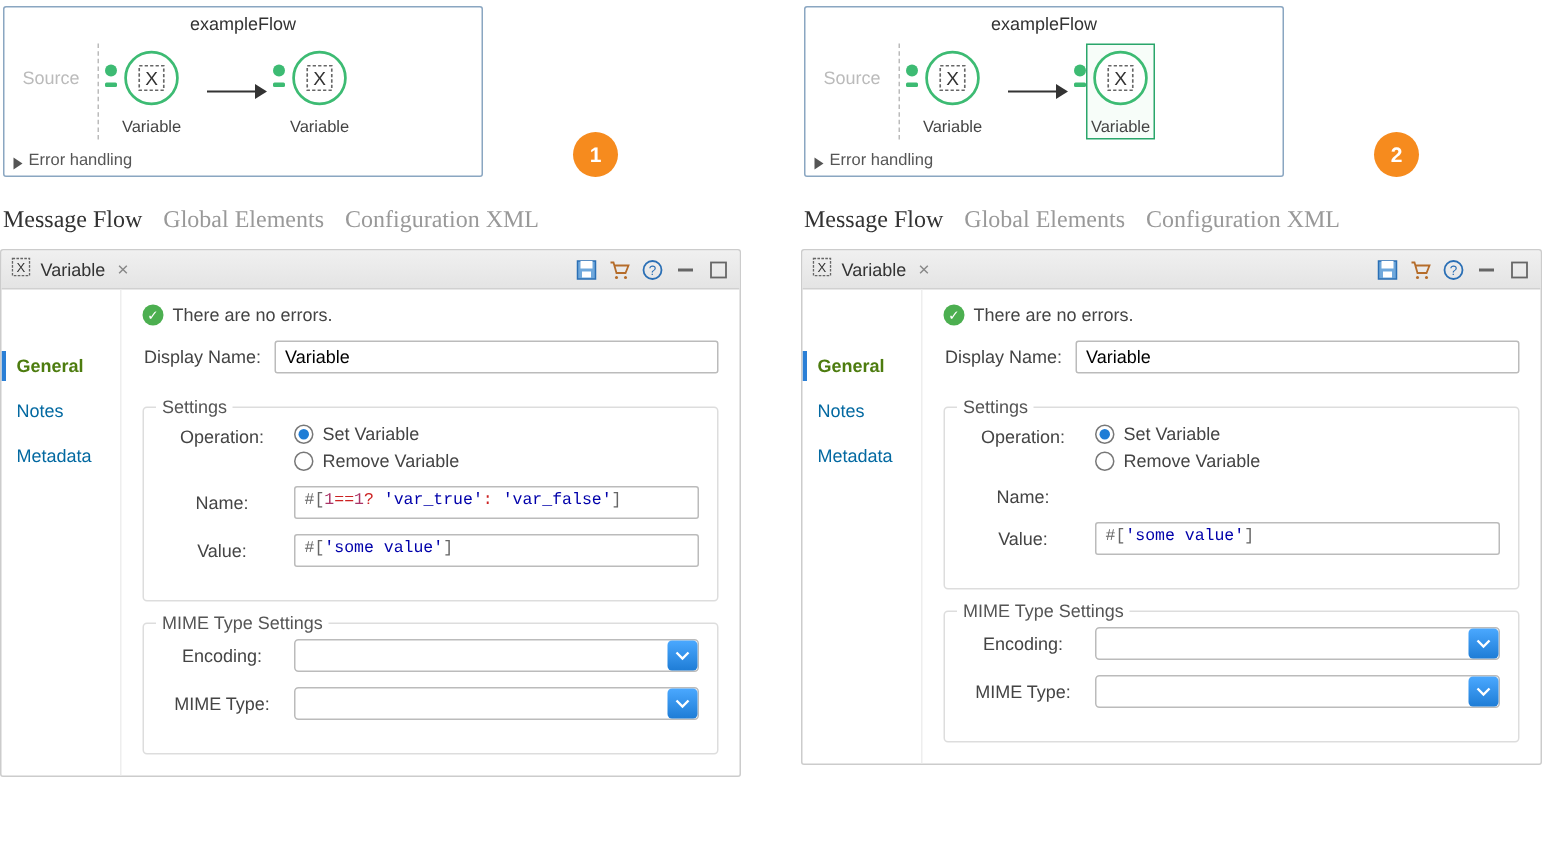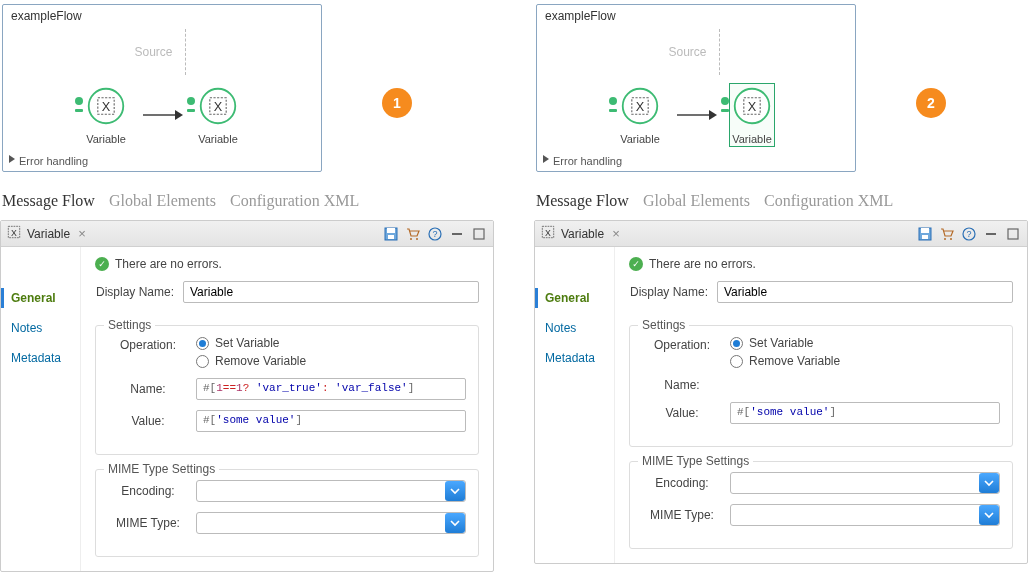--- a/index.html
+++ b/index.html
@@ -21,27 +21,26 @@
     border-radius: 2px;
     background: #fff;
     margin: 0 0 0 2px;
     width: 320px;
     padding-bottom: 2px;
   }
   .flow-title {
     font-size: 12px;
     padding: 4px 8px 6px 8px;
     color: #333;
+    text-align: center;
   }
   .flow-body {
     display: flex;
-    align-items: center;
     padding: 0 12px 4px 12px;
     gap: 8px;
-    flex-direction: column;
   }
   .source-col {
     display: flex;
     flex-direction: column;
     align-items: center;
     gap: 6px;
     border-right: 1px dashed #bbb;
     padding-right: 12px;
     margin-right: 4px;
   }
@@ -94,21 +93,21 @@
     border-radius: 1px;
   }
   .node-svg { width: 40px; height: 40px; }
   .node-label { font-size: 11px; color: #444; }
   .arrow { display: flex; align-items: center; }
   .error-row {
     font-size: 11px;
     color: #555;
     padding: 4px 6px 2px 6px;
     display: flex;
-    align-items: flex-start;
+    align-items: flex-end;
     gap: 4px;
   }
   .tri-collapsed {
     width: 0; height: 0;
     border-top: 4px solid transparent;
     border-bottom: 4px solid transparent;
     border-left: 6px solid #555;
   }
 
   .badge {

